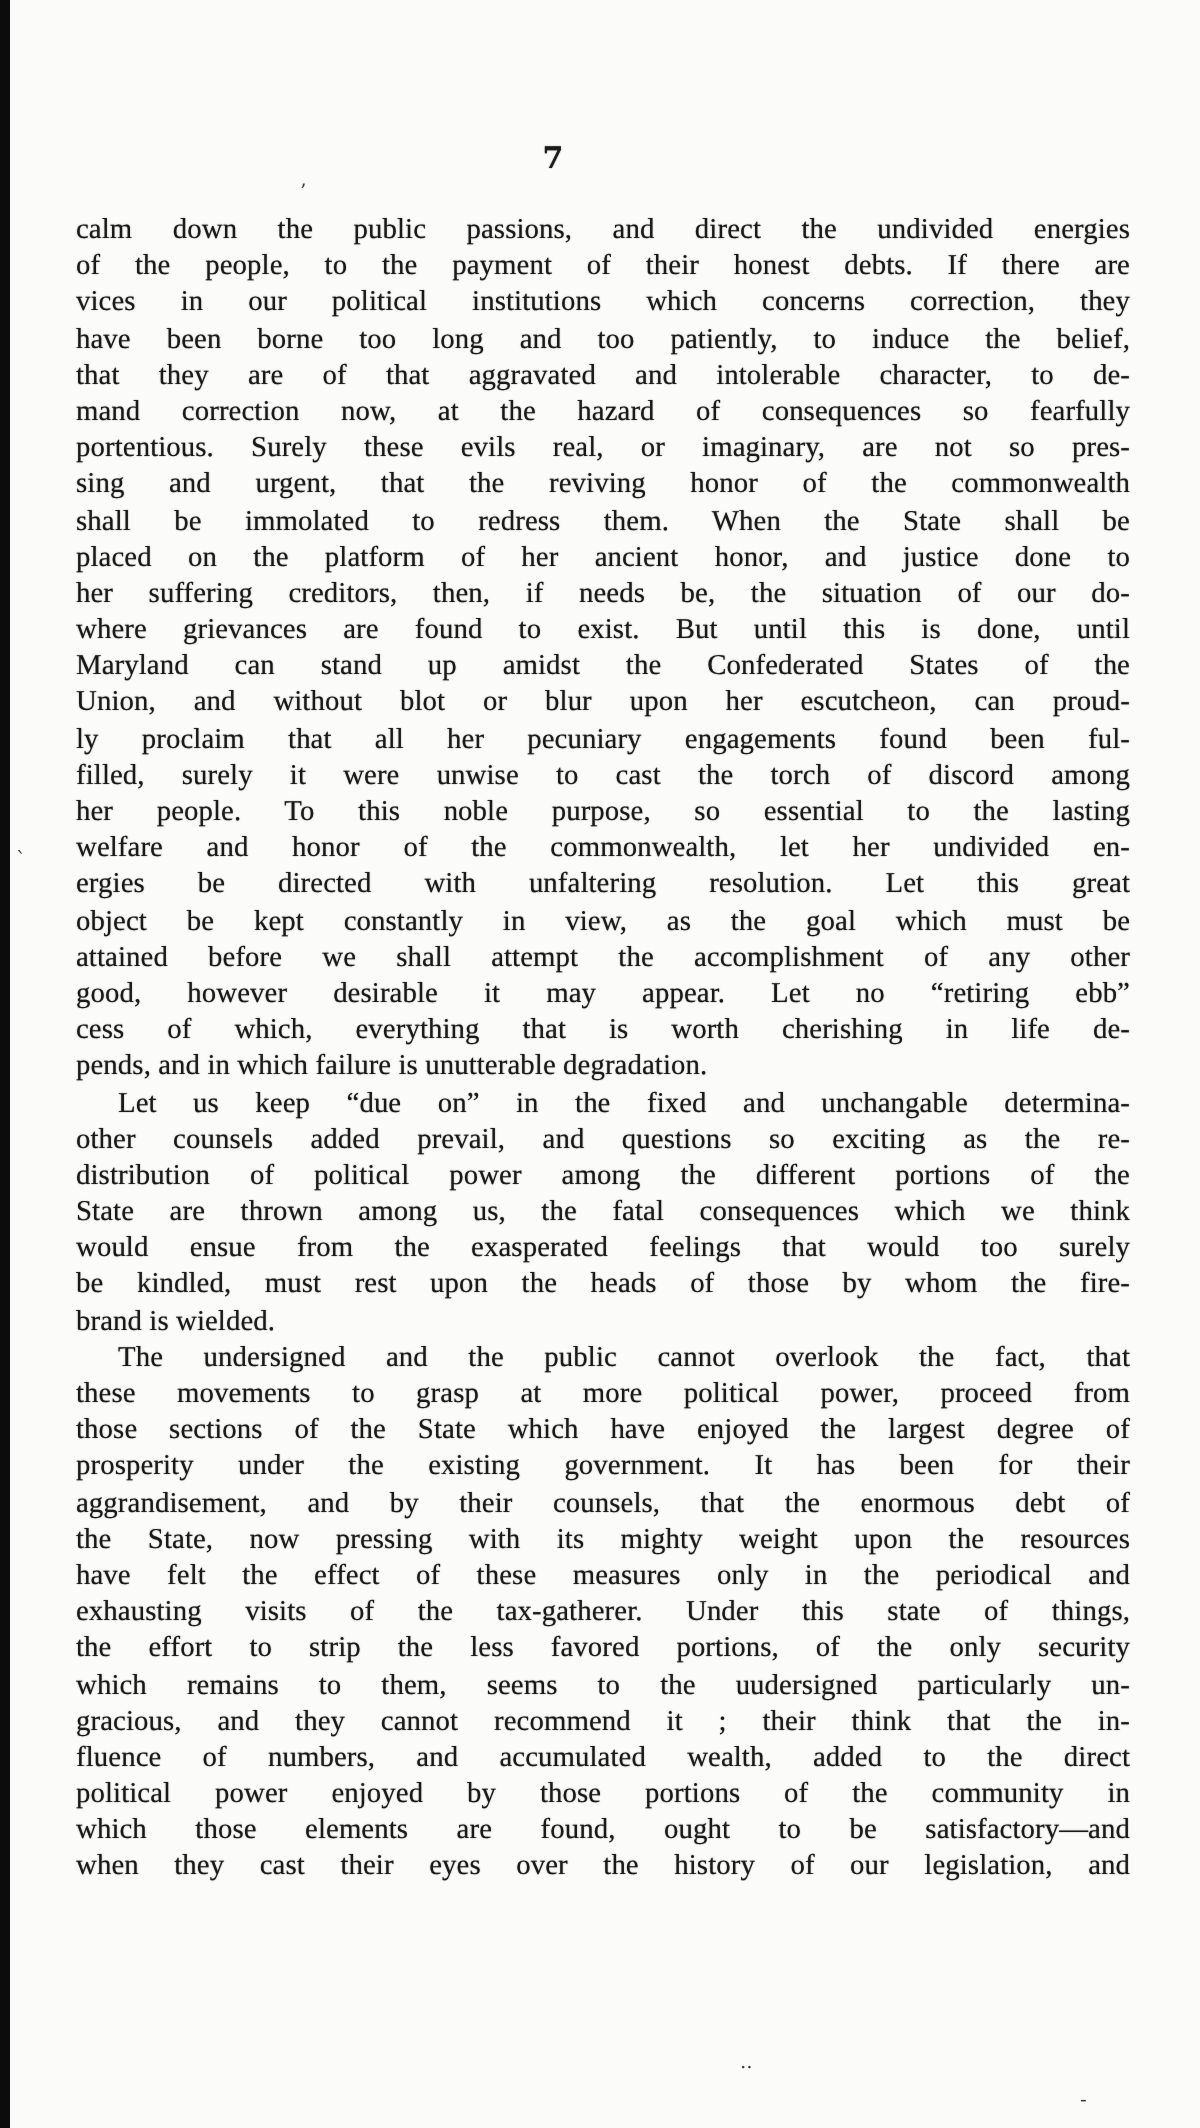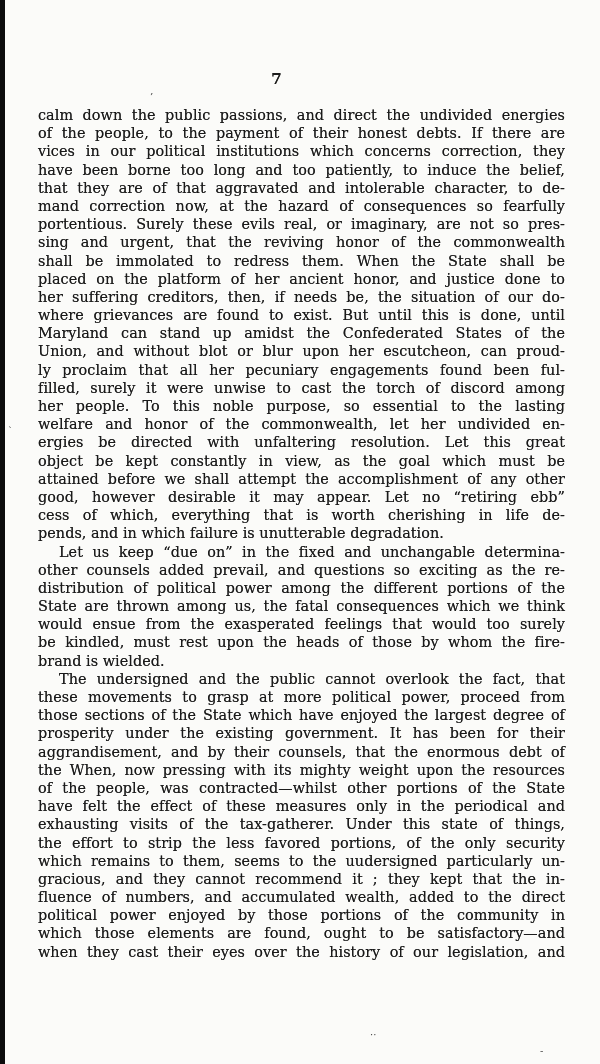--- a/index.html
+++ b/index.html
@@ -31,21 +31,21 @@
     text-shadow: 0 0 0.6px rgba(20,20,20,0.75);
   }
   .text-block {
     position: absolute;
     top: 106px;
     left: 38px;
     width: 527px;
     color: #1a1a1a;
     font-size: 14.4px;
   }
-  .paragraph { margin: 0; }
+  .paragraph { margin: 0; font-family: Liberation Serif, serif; }
   .line {
     height: 18.2px;
     line-height: 18.2px;
     text-align: justify;
     text-align-last: justify;
     letter-spacing: 0.05px;
     text-shadow: 0 0 0.6px rgba(25,25,25,0.7);
   }
   .line.indent { text-indent: 21px; }
   .line.no-just { text-align-last: left; }
@@ -98,27 +98,26 @@
         <div class="line">would ensue from the exasperated feelings that would too surely</div>
         <div class="line">be kindled, must rest upon the heads of those by whom the fire-</div>
         <div class="line no-just">brand is wielded.</div>
       </div>
       <div class="paragraph">
         <div class="line indent">The undersigned and the public cannot overlook the fact, that</div>
         <div class="line">these movements to grasp at more political power, proceed from</div>
         <div class="line">those sections of the State which have enjoyed the largest degree of</div>
         <div class="line">prosperity under the existing government.  It has been for their</div>
         <div class="line">aggrandisement, and by their counsels, that the enormous debt of</div>
-        <div class="line">the When, now pressing with its mighty weight upon the resources</div>
-        <div class="line">of the people, was contracted—whilst other portions of the State</div>
+        <div class="line">the State, now pressing with its mighty weight upon the resources</div>
         <div class="line">have felt the effect of these measures only in the periodical and</div>
         <div class="line">exhausting visits of the tax-gatherer.  Under this state of things,</div>
         <div class="line">the effort to strip the less favored portions, of the only security</div>
         <div class="line">which remains to them, seems to the uudersigned particularly un-</div>
-        <div class="line">gracious, and they cannot recommend it ; they kept that the in-</div>
+        <div class="line">gracious, and they cannot recommend it ; their think that the in-</div>
         <div class="line">fluence of numbers, and accumulated wealth, added to the direct</div>
         <div class="line">political power enjoyed by those portions of the community in</div>
         <div class="line">which those elements are found, ought to be satisfactory—and</div>
         <div class="line">when they cast their eyes over the history of our legislation, and</div>
       </div>
     </div>
   <div class="speck" style="left:150px; top:92px;">’</div>
   <div class="speck" style="left:8px; top:426px;">`</div>
   <div class="speck" style="left:370px; top:1030px;">··</div>
   <div class="speck" style="left:540px; top:1046px;">‐</div>

